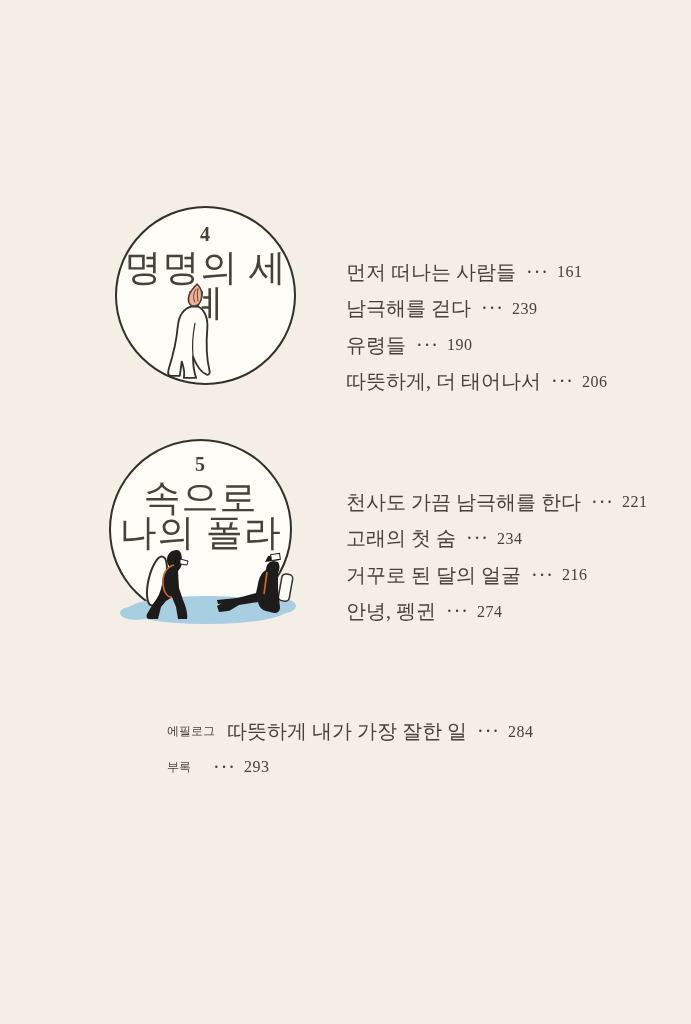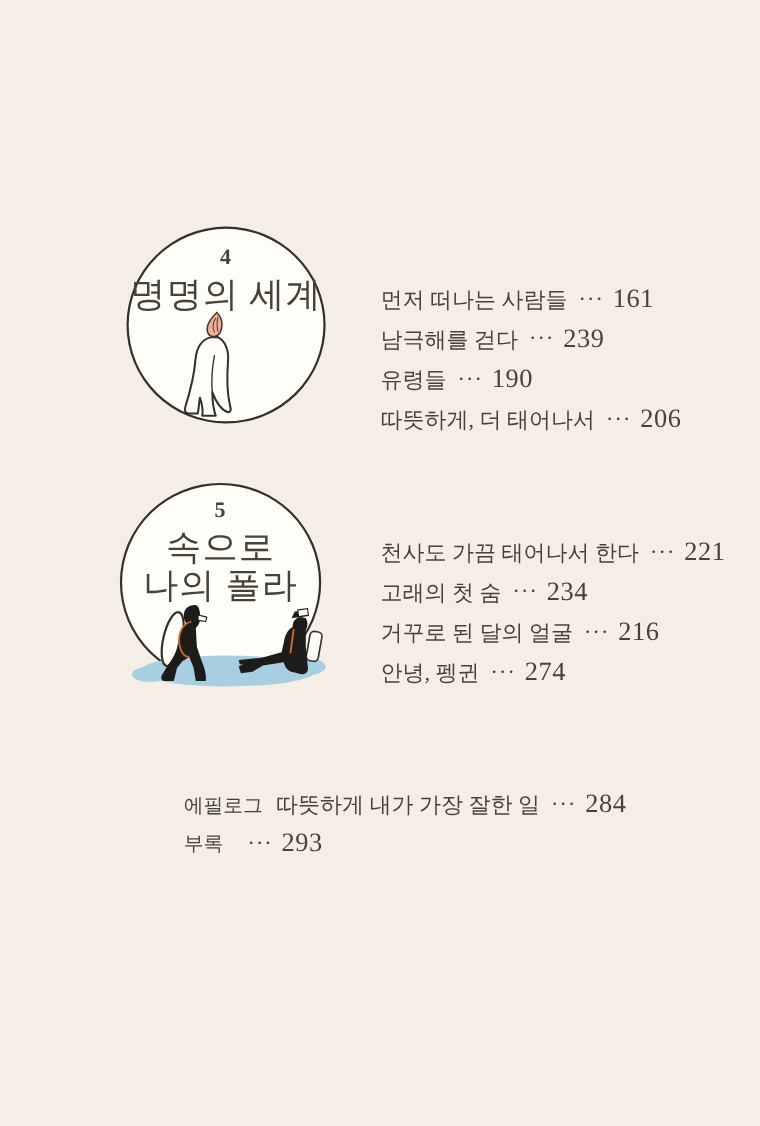--- a/index.html
+++ b/index.html
@@ -12,33 +12,33 @@
   .circle {
     position:absolute; box-sizing:border-box;
     border:2px solid #33302b; border-radius:50%;
     background:#fffdf8; text-align:center;
   }
   .c4 { left:115px; top:206px; width:181px; height:179px; }
   .c5 { left:109px; top:439px; width:183px; height:181px; }
   .circle-number { font-size:20px; font-weight:bold; line-height:22px; letter-spacing:1px; }
   .c4 .circle-number { margin-top:15px; }
   .c5 .circle-number { margin-top:12px; }
-  .circle-title { font-size:32px; line-height:35px; margin-top:5px; letter-spacing:1px; }
+  .circle-title { font-size:37px; line-height:35px; margin-top:5px; letter-spacing:1px; }
   svg.illu { position:absolute; overflow:visible; }
   .candle-svg { left:159px; top:282px; width:68px; height:102px; }
   .explorers-svg { left:114px; top:541px; width:192px; height:92px; }
   .entries { position:absolute; left:346px; }
   .e4 { top:254px; }
   .e5 { top:484px; }
   .entry { height:36.5px; display:flex; align-items:center; font-size:20px; white-space:nowrap;text-align:center; }
   .entry-dots { margin:0 8px 0 10px; letter-spacing:1px; }
-  .entry-page { font-size:24px; letter-spacing:0.5px; }
+  .entry-page { font-size:16px; letter-spacing:0.5px; }
   .backmatter { position:absolute; left:167px; top:714px; }
   .bm-row { height:35.5px; display:flex; align-items:center; font-size:20px; white-space:nowrap; }
-  .bm-label { font-size:18px; margin-right:12px; }
+  .bm-label { font-size:12px; margin-right:12px; }
 </style>
 </head>
 <body>
 
 <div class="circle c4">
   <div class="circle-number">4</div>
   <div class="circle-title">명명의 세계</div>
 </div>
 
 <svg class="illu candle-svg" viewBox="0 0 66 100">
@@ -95,21 +95,21 @@
   <path d="M160,20 C155,20 152,24 152,29 C147,32 145,37 144,43 L142,52 L120,58 L110,62 L108,68 L115,70 L125,64 L144,61 C145,66 148,69 152,70 L160,72 C164,72 166,70 166,66 L164,48 L164,32 C166,28 166,24 164,21 Z" fill="#1e1c1a"></path>
   <path d="M110,61 L103,65 L105,71 L114,70 Z" fill="#1e1c1a"></path>
   <path d="M151,21 L166,19 L165,14 L154,15 Z" fill="#1e1c1a"></path>
   <rect x="157" y="13" width="9" height="6" fill="#fffdf8" stroke="#1e1c1a" stroke-width="1" transform="rotate(-8 161 16)"></rect>
   <path d="M103,59 L133,56 L134,60 L104,63 Z" fill="#1e1c1a"></path>
   <path d="M153,31 L150,53" fill="none" stroke="#cd6a2d" stroke-width="1.7"></path>
 </svg>
 
 <div class="entries e5">
   <div class="entry">
-    <span class="entry-title">천사도 가끔 태어나서 한다</span>
+    <span class="entry-title">천사도 가끔 남극해를 한다</span>
     <span class="entry-dots">···</span>
     <span class="entry-page">221</span>
   </div>
   <div class="entry">
     <span class="entry-title">고래의 첫 숨</span>
     <span class="entry-dots">···</span>
     <span class="entry-page">234</span>
   </div>
   <div class="entry">
     <span class="entry-title">거꾸로 된 달의 얼굴</span>

